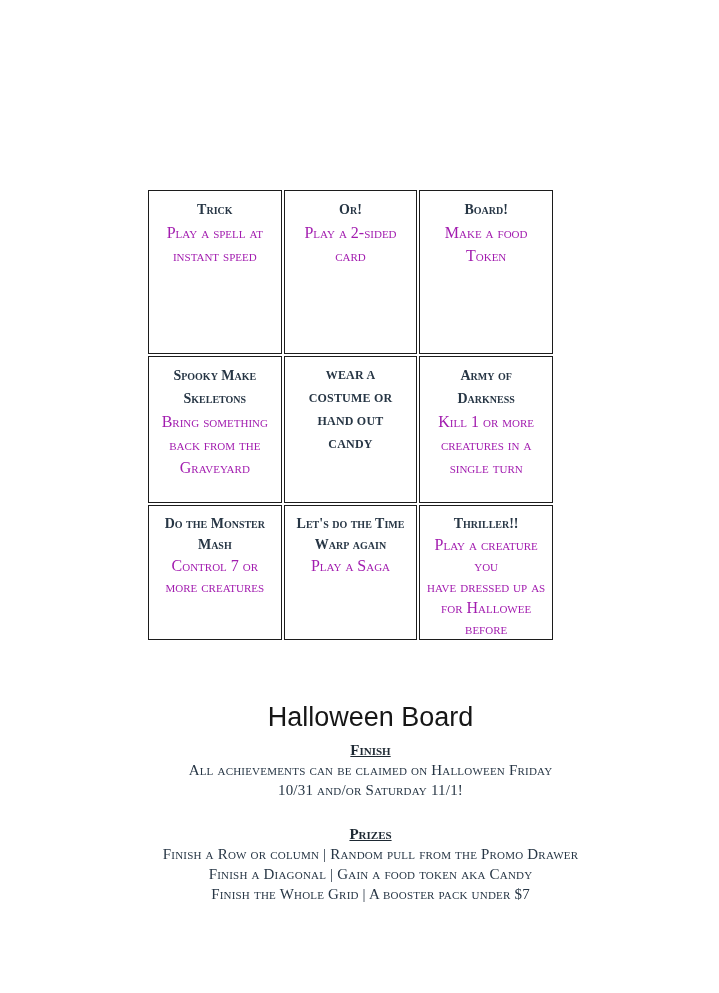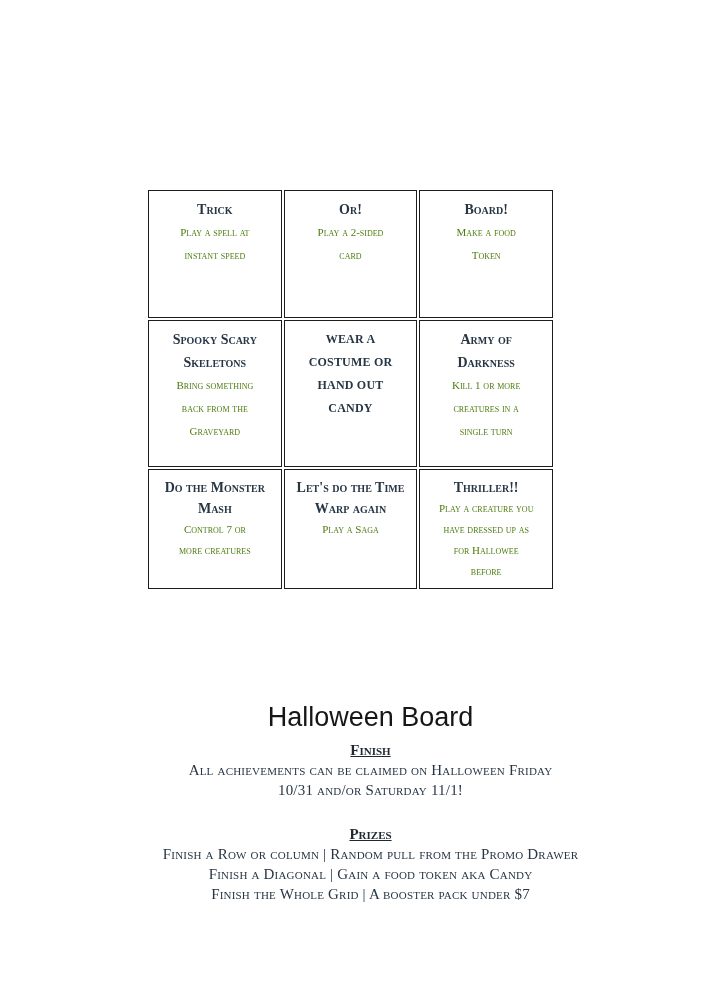--- a/index.html
+++ b/index.html
@@ -23,37 +23,37 @@
     table-layout: fixed;
   }
   table.board td {
     box-sizing: border-box;
     border: 1px solid #1c1c1c;
     vertical-align: top;
     text-align: center;
     padding: 7px 3px 0 3px;
     background: #ffffff;
   }
-  tr.row-1 td { height: 128px; }
+  tr.row-1 td { height: 164px; }
   tr.row-2 td { height: 147px; }
   tr.row-3 td { height: 120px; }
 
   .cell-title {
     font-variant: small-caps;
     font-weight: bold;
     font-size: 14px;
     line-height: 23px;
     color: #273645;
     white-space: pre-line;
   }
   .cell-body {
     font-variant: small-caps;
-    font-size: 11px;
+    font-size: 16px;
     line-height: 23px;
-    color: #4d7c0f;
+    color: #a21caf;
     white-space: pre-line;
     text-align: center;
   }
   tr.row-3 .cell-title, tr.row-3 .cell-body { line-height: 21px; }
   td.special .cell-title {
     font-size: 12px;
     line-height: 23px;
     letter-spacing: 0.2px;
   }
 
@@ -109,21 +109,21 @@
 card</div>
       </td>
       <td>
         <div class="cell-title">Board!</div>
         <div class="cell-body">Make a food
 Token</div>
       </td>
     </tr>
     <tr class="row-2">
       <td>
-        <div class="cell-title">Spooky Scary
+        <div class="cell-title">Spooky Make
 Skeletons</div>
         <div class="cell-body">Bring something
 back from the
 Graveyard</div>
       </td>
       <td class="special">
         <div class="cell-title">WEAR A
 COSTUME OR
 HAND OUT
 CANDY</div>

